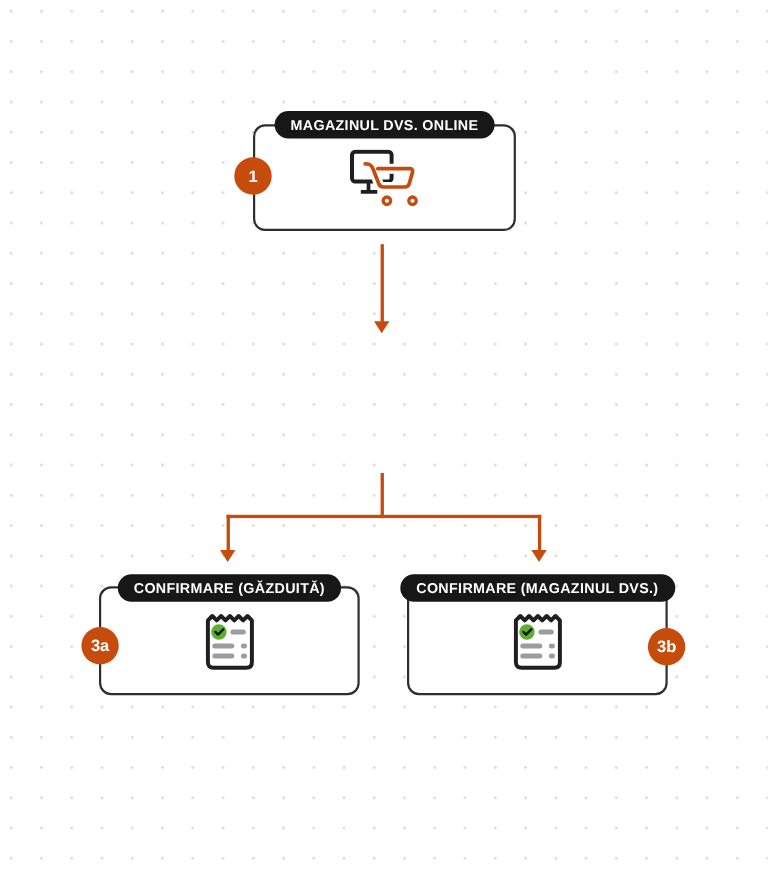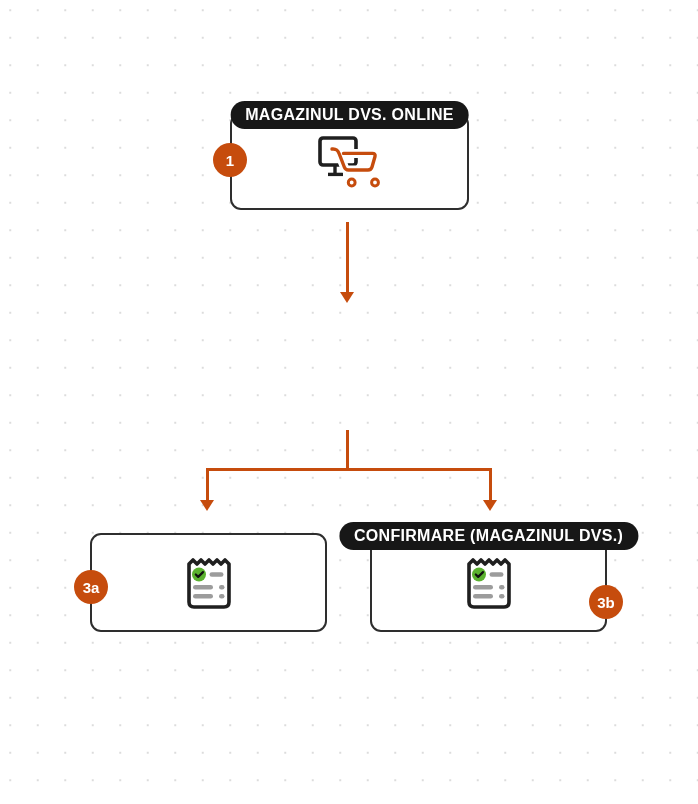--- a/index.html
+++ b/index.html
@@ -17,21 +17,21 @@
     position:relative;width:698px;height:804px;overflow:hidden;background:#fff;
     background-image:radial-gradient(var(--dot) 1.2px, transparent 1.3px);
     background-size:27.5px 27.5px;background-position:24px 24px;
   }
   .node{
     position:absolute;background:#fff;border:2.5px solid var(--border);border-radius:11px;
     box-sizing:border-box;
   }
   .node-label{
     position:absolute;left:50%;transform:translateX(-50%);
-    background:var(--pill);color:#fff;font-weight:bold;font-size:16px;
+    background:var(--pill);color:#fff;font-weight:bold;font-size:13px;
     letter-spacing:.3px;padding:6px 15px;border-radius:14px;white-space:nowrap;line-height:1;
   }
   .badge{
     position:absolute;width:34px;height:34px;border-radius:50%;background:var(--accent);
     color:#fff;font-weight:bold;font-size:15px;display:flex;align-items:center;justify-content:center;
     line-height:1;
   }
   .icon-wrap{position:absolute;inset:0;display:flex;align-items:center;justify-content:center;}
   .vline,.hline{position:absolute;background:var(--accent);}
   .arrowhead{
@@ -42,21 +42,21 @@
   
   #node-store{left:230px;top:113px;width:239px;height:97px;}
   #node-payment{left:230px;top:323px;width:239px;height:95px;}
   #node-confirm-hosted{left:90px;top:533px;width:237px;height:99px;}
   #node-confirm-store{left:370px;top:533px;width:237px;height:99px;}
   #node-store .node-label,#node-payment .node-label{top:-14px;}
   #node-confirm-hosted .node-label,#node-confirm-store .node-label{top:-13px;}
   #node-store .badge{left:-19px;top:28px;}
   #node-payment .badge{left:-19px;top:29px;}
   #node-confirm-hosted .badge{left:-18px;top:35px;}
-  #node-confirm-store .badge{right:-18px;top:50px;}
+  #node-confirm-store .badge{right:-18px;top:36px;}
   
   #arrow-1-line{left:346px;top:222px;width:3px;height:71px;}
   #arrow-1-head{left:340px;top:292px;}
   #split-stem{left:346px;top:430px;width:3px;height:41px;}
   #split-hline{left:206px;top:468px;width:286px;height:3px;}
   #split-left-line{left:206px;top:468px;width:3px;height:33px;}
   #split-left-head{left:200px;top:500px;}
   #split-right-line{left:489px;top:468px;width:3px;height:33px;}
   #split-right-head{left:483px;top:500px;}
 </style>
@@ -88,20 +88,21 @@
 
 
   <div class="vline" id="split-stem"></div>
   <div class="hline" id="split-hline"></div>
   <div class="vline" id="split-left-line"></div>
   <div class="arrowhead" id="split-left-head"></div>
   <div class="vline" id="split-right-line"></div>
   <div class="arrowhead" id="split-right-head"></div>
 
   <div class="node" id="node-confirm-hosted">
+    <span class="node-label">CONFIRMARE (GĂZDUITĂ)</span>
     <span class="badge">3a</span>
     <div class="icon-wrap">
       <svg width="50" height="56" viewBox="0 0 50 56" fill="none">
         <path d="M5,9 l4,-4 4,4 4,-4 4,4 4,-4 4,4 4,-4 4,4 4,-4 4,4 V47 q0,5 -5,5 H10 q-5,0 -5,-5 Z" stroke="var(--ink)" stroke-width="3.6" fill="#fff" stroke-linejoin="round"></path>
         <circle cx="15" cy="19.5" r="7" fill="var(--green)"></circle>
         <path d="M11.8,19.5 l2.4,2.4 4.8,-4.8" stroke="#111" stroke-width="2.2" stroke-linecap="round" stroke-linejoin="round"></path>
         <rect x="25.5" y="17.2" width="14" height="4.6" rx="2.3" fill="var(--bar)"></rect>
         <rect x="9" y="30" width="20" height="4.6" rx="2.3" fill="var(--bar)"></rect>
         <rect x="35" y="30" width="5.5" height="4.6" rx="2.3" fill="var(--bar)"></rect>
         <rect x="9" y="39" width="20" height="4.6" rx="2.3" fill="var(--bar)"></rect>

